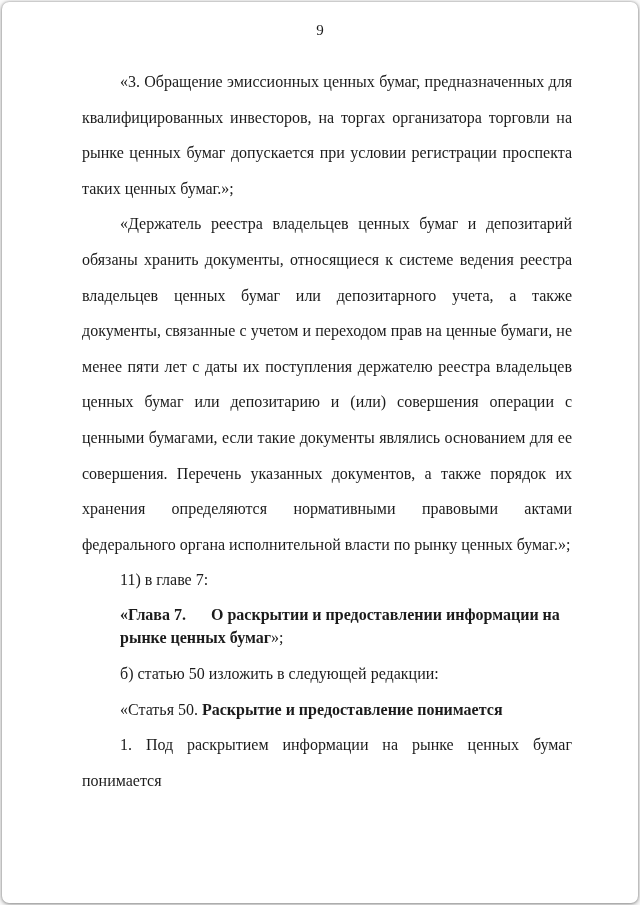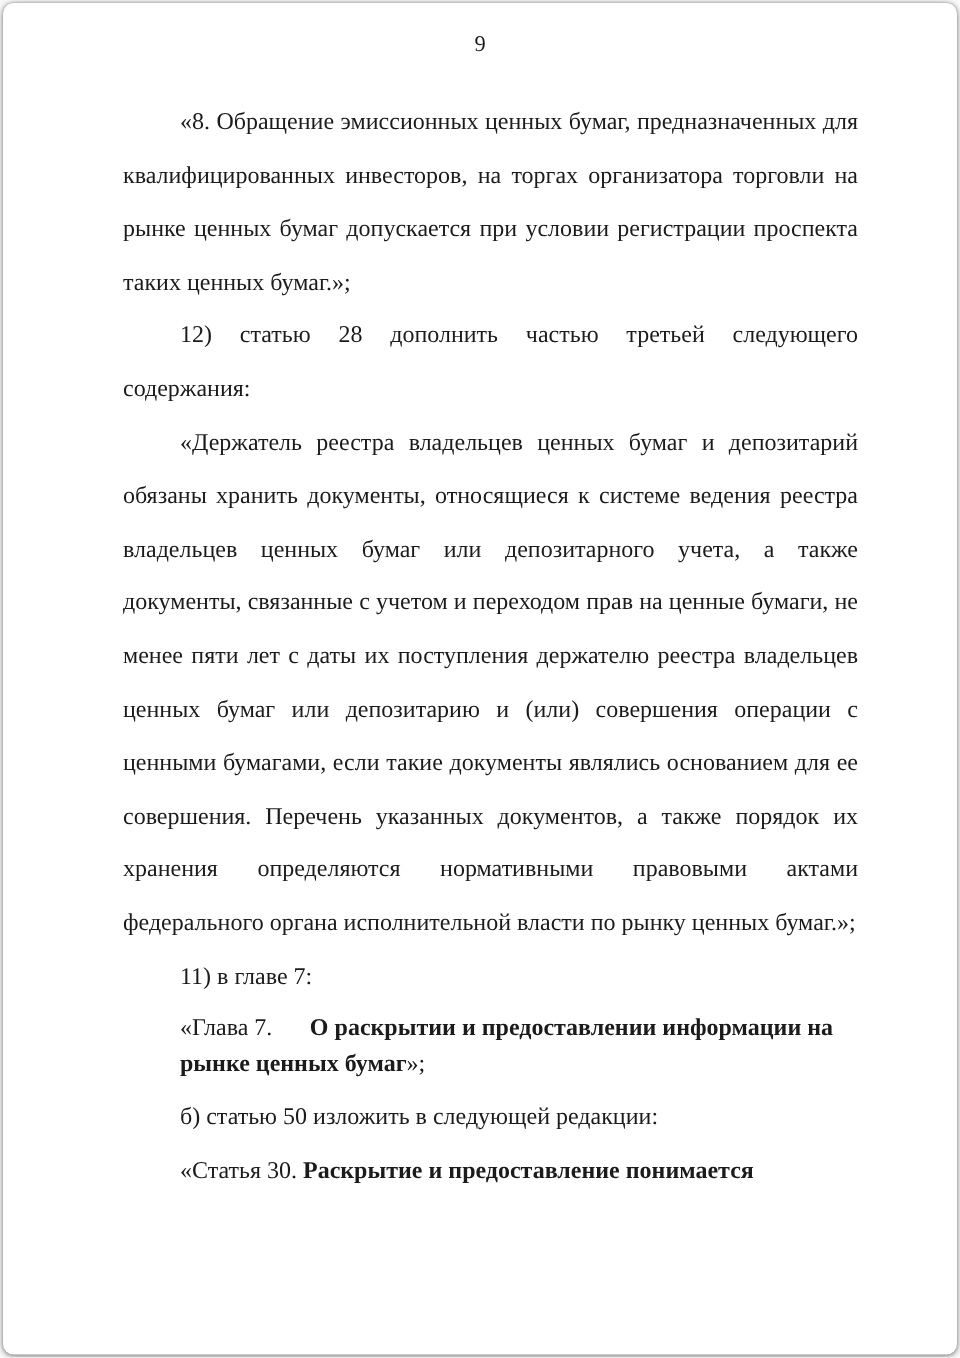--- a/index.html
+++ b/index.html
@@ -43,42 +43,42 @@
   .doc-body p {
     margin: 0;
     text-indent: 38px;
   }
   p.chapter-heading {
     margin: 5px 0 6px 38px;
     text-indent: 0;
     line-height: 23.5px;
     text-align: left;
   }
-  .chapter-heading .prefix { padding-right: 25px; }
+  .chapter-heading .prefix { padding-right: 25px; font-weight: bold; }
   b { font-weight: bold; margin-top: 20px; }
 </style>
 </head>
 <body>
 
 <div class="page">
 
   <div class="page-number">9</div>
 
   <main class="doc-body">
 
-    <p>«8. Обращение эмиссионных ценных бумаг, предназначенных для квалифицированных инвесторов, на торгах организатора торговли на рынке ценных бумаг допускается при условии регистрации проспекта таких ценных бумаг.»;</p>
+    <p>«3. Обращение эмиссионных ценных бумаг, предназначенных для квалифицированных инвесторов, на торгах организатора торговли на рынке ценных бумаг допускается при условии регистрации проспекта таких ценных бумаг.»;</p>
 
-    <p>12) статью 28 дополнить частью третьей следующего содержания:</p>
 
     <p>«Держатель реестра владельцев ценных бумаг и депозитарий обязаны хранить документы, относящиеся к системе ведения реестра владельцев ценных бумаг или депозитарного учета, а также документы, связанные с учетом и переходом прав на ценные бумаги, не менее пяти лет с даты их поступления держателю реестра владельцев ценных бумаг или депозитарию и (или) совершения операции с ценными бумагами, если такие документы являлись основанием для ее совершения. Перечень указанных документов, а также порядок их хранения определяются нормативными правовыми актами федерального органа исполнительной власти по рынку ценных бумаг.»;</p>
 
     <p>11) в главе 7:</p>
 
 
     <p class="chapter-heading"><span class="prefix">«Глава 7.</span><b>О раскрытии и предоставлении информации на рынке ценных бумаг</b><span>»;</span></p>
 
     <p>б) статью 50 изложить в следующей редакции:</p>
 
-    <p><span>«Статья 30. </span><b>Раскрытие и предоставление понимается</b></p>
+    <p><span>«Статья 50. </span><b>Раскрытие и предоставление понимается</b></p>
 
+    <p>1. Под раскрытием информации на рынке ценных бумаг понимается</p>
 
   </main>
 </div>
 
 </body></html>

